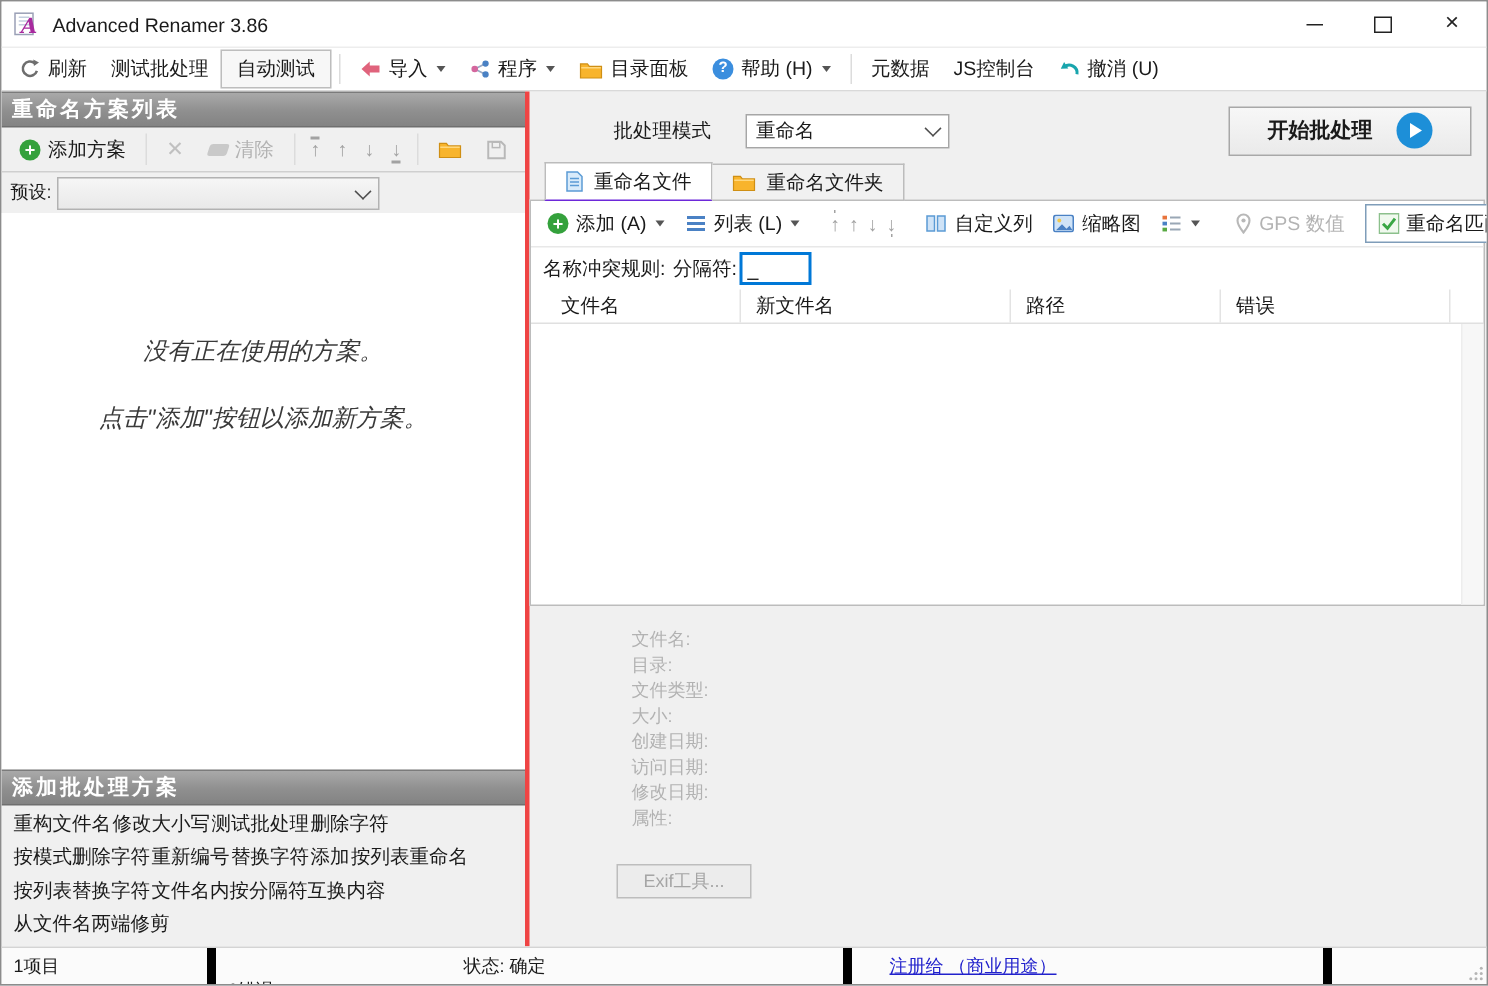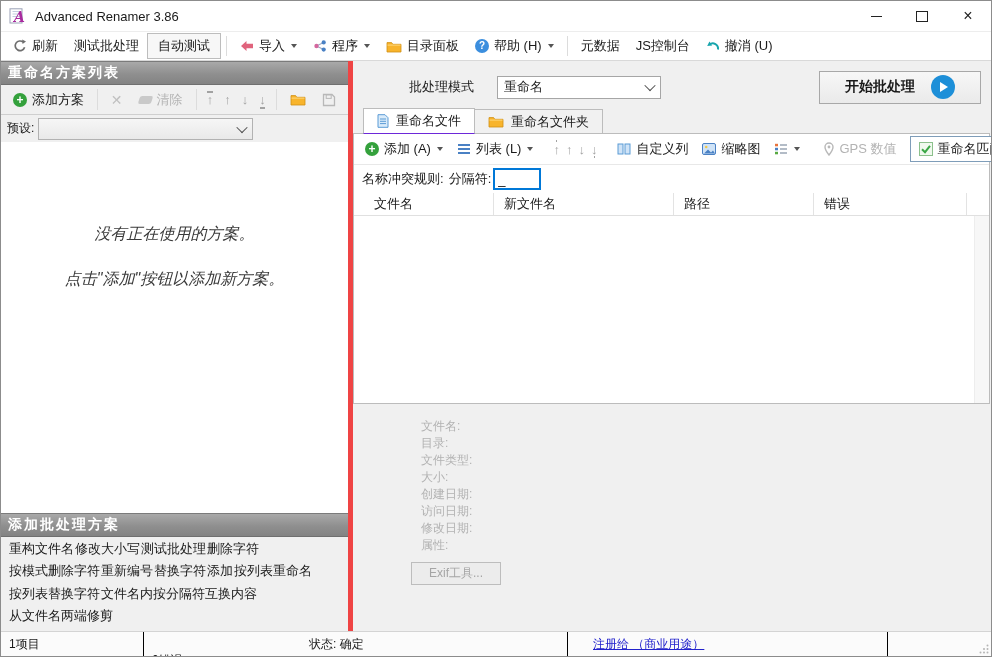--- a/index.html
+++ b/index.html
@@ -23,21 +23,21 @@
   .tbtn.toggle{border:1px solid #bdbdbd;background:#f7f7f7;padding:0 10px;}
   .sep{width:1px;align-self:stretch;background:#dcdcdc;margin:4px 5px;}
   .caret{width:0;height:0;border-left:3.5px solid transparent;border-right:3.5px solid transparent;border-top:4px solid #555;margin-left:1px;}
   .icon{display:inline-flex;align-items:center;justify-content:center;}
   .circle-icon{width:14px;height:14px;border-radius:50%;color:#fff;font-weight:bold;font-size:10px;display:inline-flex;align-items:center;justify-content:center;line-height:1;}
   .help-circle{background:#3b8ede;}
   .plus-circle{background:#34a13c;font-size:12px;}
 
   
   .body{flex:1;display:flex;min-height:0;}
-  .left{flex:none;width:352px;display:flex;flex-direction:column;background:#f0f0f0;border-right:5px solid #ef4444;box-sizing:border-box;}
+  .left{flex:none;width:352px;display:flex;flex-direction:column;background:#f0f0f0;border-right:3px solid #ef4444;box-sizing:border-box;}
   .right{flex:1;display:flex;flex-direction:column;min-width:0;}
 
   .panel-hdr{flex:none;height:24px;box-sizing:border-box;background:linear-gradient(#a9a9a9,#8f8f8f 55%,#838383);
     border-top:1px solid #7b7b7b;border-bottom:1px solid #6f6f6f;color:#fff;font-weight:bold;font-size:14px;
     display:flex;align-items:center;padding:0 7px;letter-spacing:2px;}
 
   .lp-toolbar{flex:none;height:29px;display:flex;align-items:center;padding:0 4px;border-bottom:1px solid #cfcfcf;}
   .disabled-txt{color:#b3b3b3;}
   .x-icon{color:#c0c0c0;font-size:14px;}
   .eraser{width:13px;height:8px;background:#c9c9c9;border-radius:2px;transform:skewX(-18deg);display:block;}
@@ -53,21 +53,21 @@
   .method-list{flex:1;background:#fff;text-align:center;font-style:italic;font-size:16px;color:#3a3a3a;padding-top:82px;box-sizing:border-box;}
   .method-list .line{margin-bottom:24px;}
 
   .methods{flex:none;height:94px;padding:3px 8px 6px 8px;box-sizing:border-box;display:flex;flex-direction:column;justify-content:space-between;}
   .m-row{display:flex;gap:1px;white-space:nowrap;}
   .m-item{cursor:pointer;}
 
   
   .mode-row{flex:none;height:46px;display:flex;align-items:center;padding:6px 10px 0 56px;box-sizing:border-box;}
   .mode-label{margin-right:23px;}
-  .combo.mode{width:164px;height:23px;}
+  .combo.mode{width:136px;height:23px;}
   .start-btn{margin-left:auto;width:162px;height:33px;box-sizing:border-box;background:linear-gradient(#f7f7f7,#eaeaea);
     border:1px solid #a8a8a8;display:flex;align-items:center;justify-content:center;gap:16px;font-weight:bold;font-size:14px;cursor:pointer;}
   .play-icon{width:24px;height:24px;border-radius:50%;background:#1d8fd8;position:relative;flex:none;}
   .play-icon::after{content:"";position:absolute;left:9px;top:6.5px;border-left:8px solid #fff;border-top:5.5px solid transparent;border-bottom:5.5px solid transparent;}
 
   .tabs-row{flex:none;height:26px;display:flex;align-items:flex-end;padding-left:10px;position:relative;z-index:2;}
   .tab{height:25px;box-sizing:border-box;display:flex;align-items:center;gap:7px;padding:0 13px;border:1px solid #bcbcbc;
     background:#f1f1f1;margin-bottom:-1px;cursor:pointer;white-space:nowrap;}
   .tab.active{background:#fff;height:26px;border-bottom:1px solid #6d28d9;}
   .tab + .tab{border-left:none;}
@@ -85,25 +85,25 @@
 
   .table-hdr{flex:none;height:22px;display:grid;grid-template-columns:140px 180px 140px 153px 1fr;border-bottom:1px solid #e0e0e0;}
   .th{display:flex;align-items:center;border-right:1px solid #e3e3e3;padding-left:10px;overflow:hidden;}
   .th:first-child{padding-left:20px;}
   .th:last-child{border-right:none;}
   .table-body{flex:1;display:flex;}
   .scroll-track{margin-left:auto;width:14px;background:#f7f7f7;border-left:1px solid #ededed;}
 
   .info-area{flex:1;padding:14px 0 0 58px;font-size:12px;color:#b2b2b2;line-height:17px;box-sizing:border-box;}
   .info-labels{padding-left:10px;}
-  .exif-btn{margin-top:8px;width:90px;height:23px;background:#ececec;border:1px solid #bdbdbd;color:#a5a5a5;font-size:12px;font-family:inherit;}
+  .exif-btn{margin-top:22px;width:90px;height:23px;background:#ececec;border:1px solid #bdbdbd;color:#a5a5a5;font-size:12px;font-family:inherit;}
 
   
   .statusbar{flex:none;height:24px;background:#fbfbfb;border-top:1px solid #d4d4d4;display:flex;align-items:stretch;font-size:12px;}
-  .sb-cell{display:flex;align-items:center;padding-left:8px;border-right:1px solid #000000;box-sizing:border-box;white-space:nowrap;}
+  .sb-cell{display:flex;align-items:center;padding-left:8px;border-right:6px solid #000000;box-sizing:border-box;white-space:nowrap;}
   .sb-1{width:143px;} .sb-2{width:157px;margin-top:28px;} .sb-3{width:267px;} .sb-4{width:320px;padding-left:25px;}
   .sb-fill{flex:1;border-right:none;}
   .reg-link{color:#2222cc;text-decoration:underline;cursor:pointer;}
   .grip{width:16px;display:flex;align-items:flex-end;justify-content:flex-end;padding:0 2px 2px 0;box-sizing:border-box;}
 </style>
 </head>
 <body>
 
 <div class="window">
 

